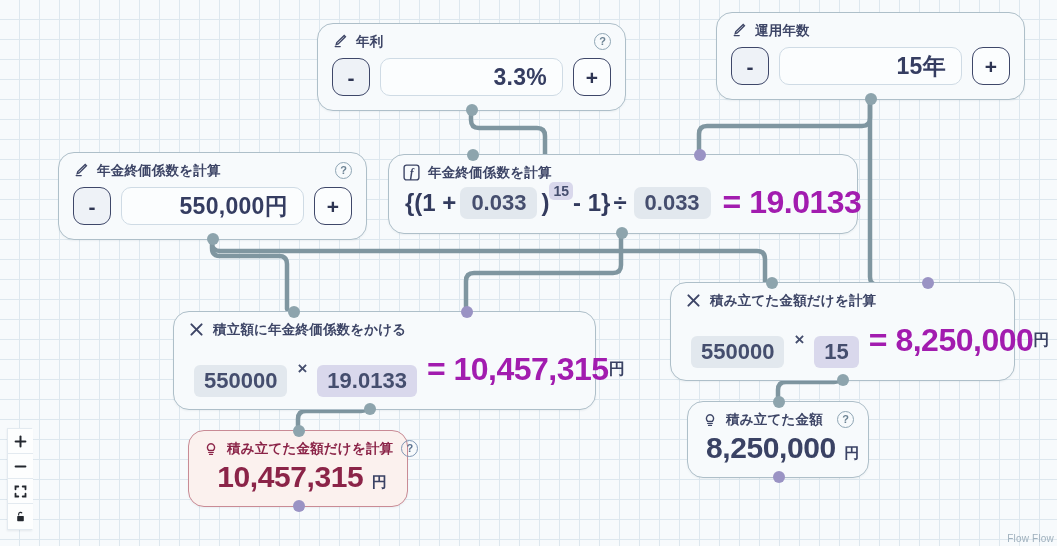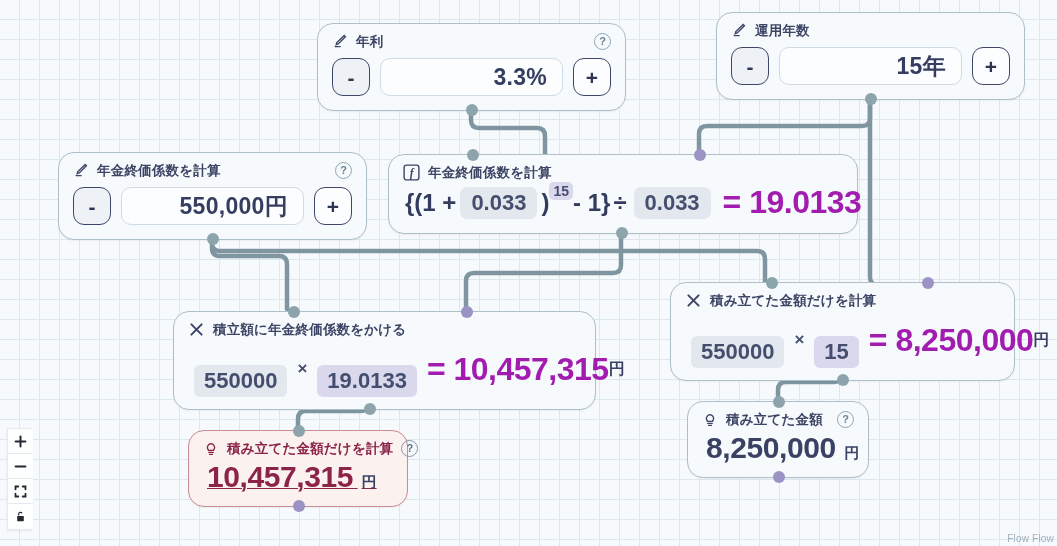--- a/index.html
+++ b/index.html
@@ -353,21 +353,21 @@
       <span class="ico">
         <svg width="16" height="17" viewBox="0 0 16 17" stroke="#8b2448" stroke-width="1.4" fill="none" stroke-linecap="round">
           <path d="M4.6 8.6 A3.6 3.6 0 1 1 11.4 8.6 L10.4 10.4 L5.6 10.4 Z"></path>
           <path d="M5.8 12.4 L10.2 12.4"></path>
             <path d="M6.6 14.4 L9.4 14.4"></path>
         </svg>
       </span>
       <span class="title">積み立てた金額だけを計算</span>
       <span class="help">?</span>
     </div>
-    <div class="result" style="padding-right:10px;text-decoration:underline;">
+    <div class="result" style="text-align:center; padding-right:10px;">
       <span class="big">10,457,315</span>
       <span class="unit">円</span>
     </div>
     <div class="handle src" style="left:104px; top:-6px;"></div>
     <div class="handle tgt" style="left:104px; bottom:-6px;"></div>
   </div>
 
   <div id="controls">
     <div class="cbtn">
       <svg width="13" height="13" viewBox="0 0 13 13" stroke="#23272e" stroke-width="2" stroke-linecap="round">

